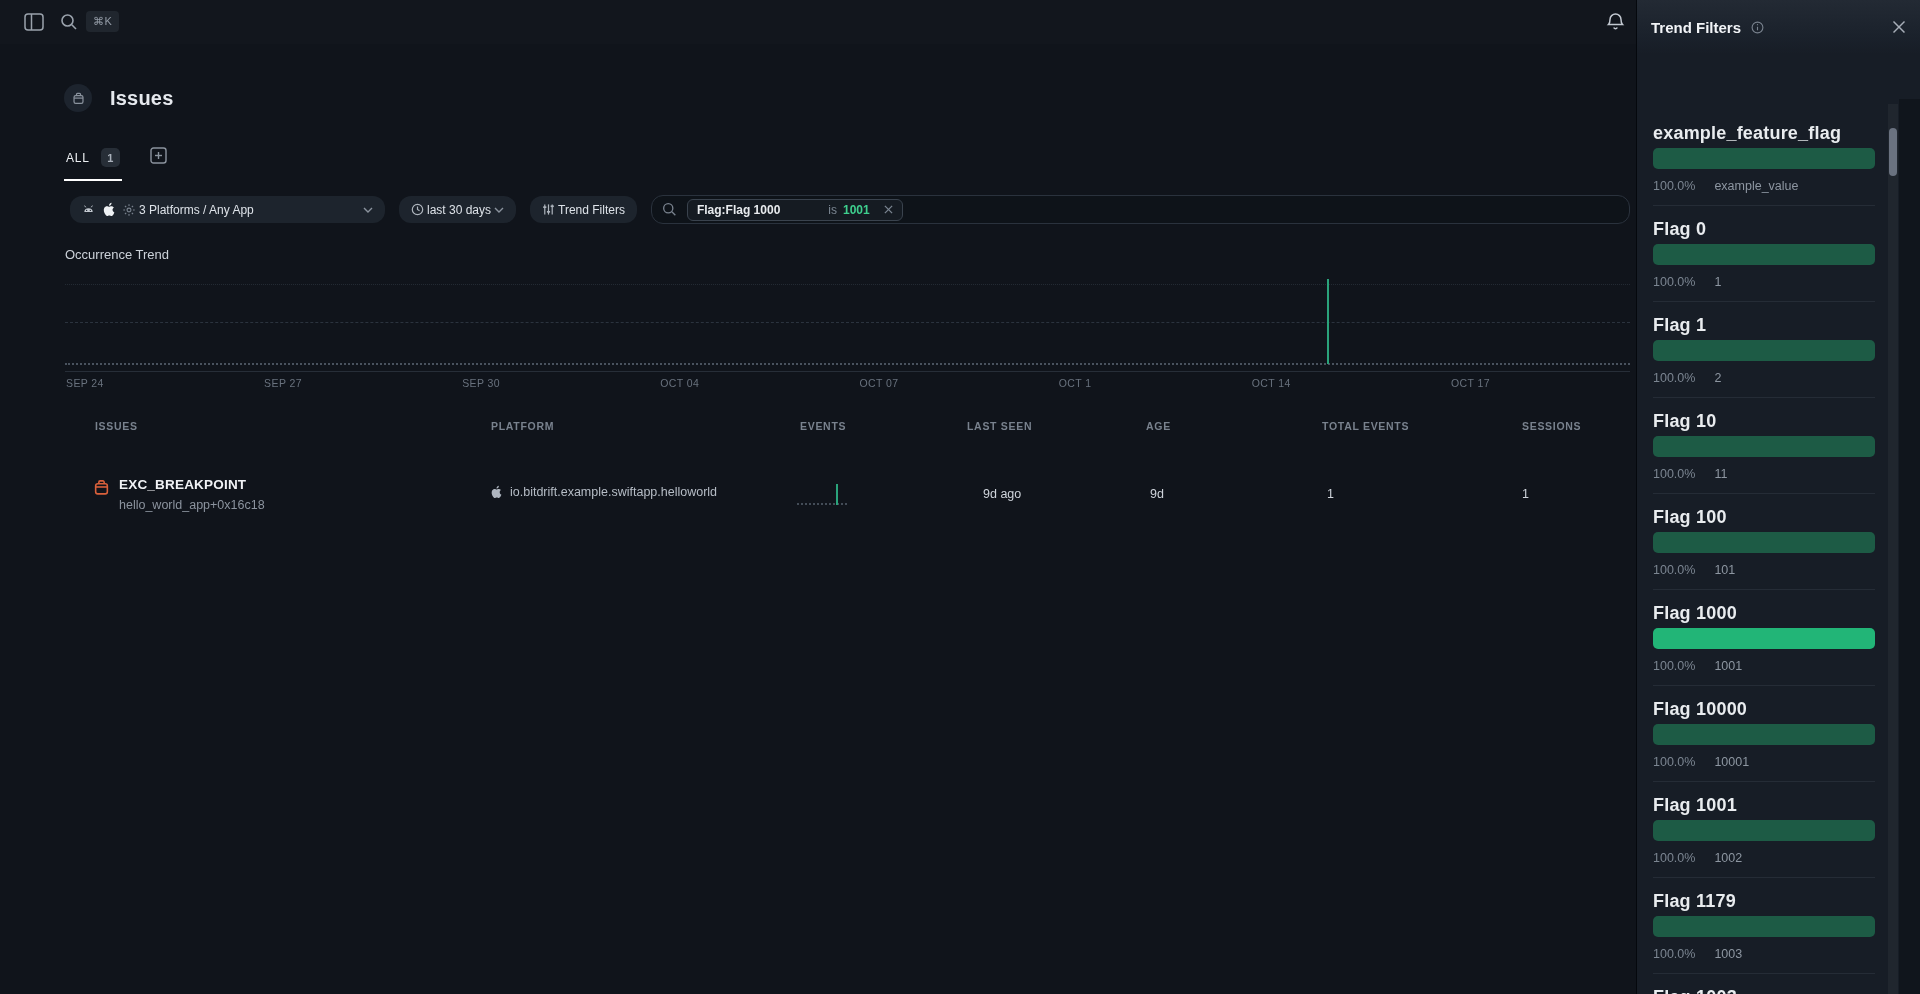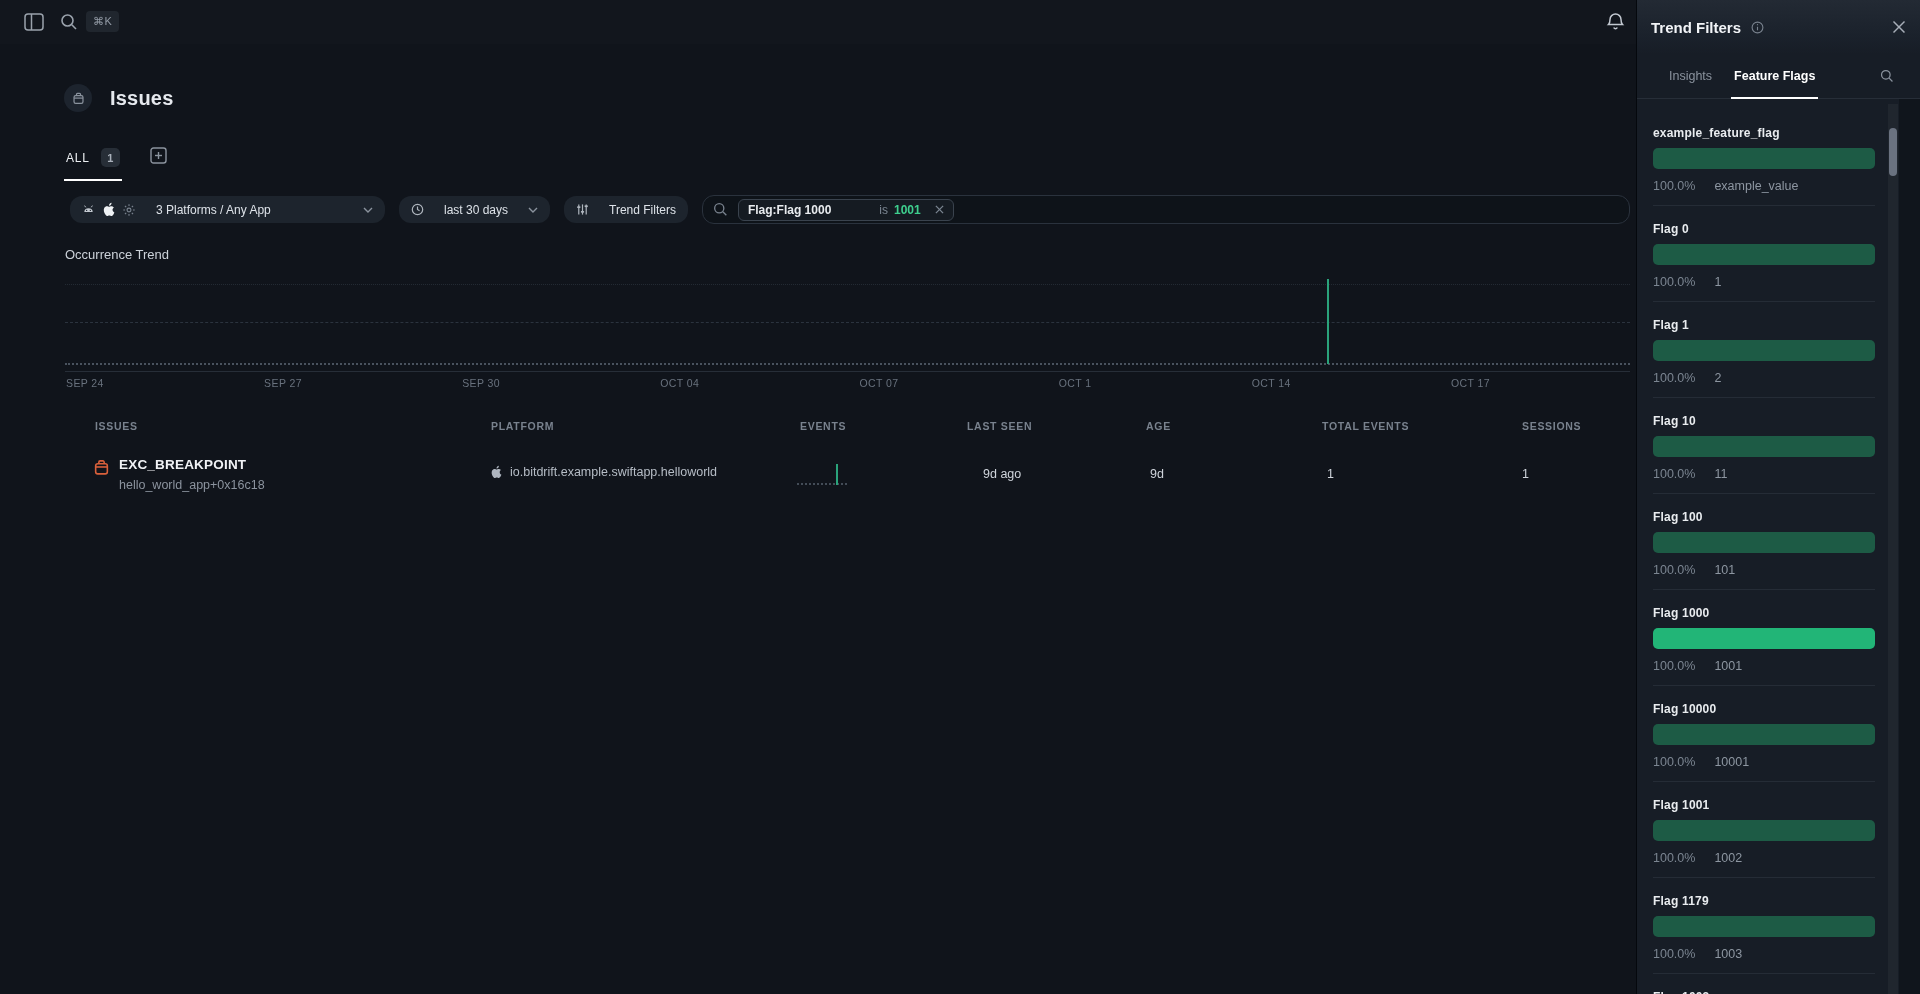--- a/index.html
+++ b/index.html
@@ -42,21 +42,21 @@
   .count-badge {
     min-width:19px; height:19px; padding:0 5px; background:#272e37; border-radius:5px;
     color:#aab1bb; font-size:11px; font-weight:700; display:flex; align-items:center; justify-content:center;
   }
   .add-tab { margin-left:28px; margin-top:1px; background:none; border:none; cursor:pointer; }
 
   
   .filters-row { position:absolute; top:195px; left:70px; width:1560px; height:29px; display:flex; align-items:center; gap:14px; }
   .pill {
     height:27px; background:#1d242d; border-radius:12px; display:flex; align-items:center;
-    gap:20px; padding:0 12px; font-size:12px; color:#dde2e8; cursor:pointer; white-space:nowrap;
+    gap:3px; padding:0 12px; font-size:12px; color:#dde2e8; cursor:pointer; white-space:nowrap;
   }
   .pill-platforms { width:315px; }
   .pill-platforms .chev { margin-left:auto; }
   .platform-icons { display:flex; align-items:center; gap:7px; }
   .searchbox {
     flex:1; height:29px; border:1px solid #2a323d; border-radius:12px; background:#0e1319;
     display:flex; align-items:center; padding:0 10px; gap:10px; cursor:text;
   }
   .chip {
     height:22px; border:1px solid #3a434e; border-radius:6px; background:#151b22;
@@ -79,21 +79,21 @@
     position:absolute; top:377px; left:66px; width:1424px; display:flex; justify-content:space-between;
     font-size:10.5px; color:#69727e; letter-spacing:0.4px;
   }
 
   
   .thead { position:absolute; top:420px; left:0; width:1636px; height:14px; }
   .th { position:absolute; font-size:10.5px; font-weight:700; color:#79828e; letter-spacing:0.7px; text-transform:uppercase; }
   .th-issues { left:95px; } .th-platform { left:491px; } .th-events { left:800px; }
   .th-lastseen { left:967px; } .th-age { left:1146px; } .th-total { left:1322px; } .th-sessions { left:1522px; }
 
-  .issue-row { position:absolute; top:452px; left:0; width:1636px; height:50px; cursor:pointer;padding-left:32px; }
+  .issue-row { position:absolute; top:472px; left:0; width:1636px; height:50px; cursor:pointer;padding-left:32px; }
   .issue-icon { position:absolute; left:93px; top:7px; }
   .issue-name { position:absolute; left:119px; top:5px; font-size:13.5px; font-weight:700; color:#f0f2f5; letter-spacing:0.2px; }
   .issue-sub { position:absolute; left:119px; top:26px; font-size:12.5px; color:#8b939e; }
   .platform-cell { position:absolute; left:490px; top:13px; display:flex; align-items:flex-start; gap:8px; font-size:12.5px; color:#b6bdc6; }
   .events-spark { position:absolute; left:797px; top:11px; width:50px; height:22px; }
   .spark-base { position:absolute; bottom:0; left:0; right:0; border-bottom:2px dotted #434c57; }
   .spark-tick { position:absolute; bottom:0; left:39px; width:2px; height:21px; background:#2aa37b; }
   .cell { position:absolute; top:15px; font-size:12.5px; color:#cfd4db; }
   .c-lastseen { left:983px; } .c-age { left:1150px; } .c-total { left:1327px; } .c-sessions { left:1522px; }
 
@@ -113,21 +113,21 @@
     position:relative; height:45px; display:flex; align-items:center;
     padding:0 26px 0 32px; gap:22px; border-bottom:1px solid #272e38;
   }
   .ptab { position:relative; height:100%; display:flex; align-items:center; font-size:12.5px; color:#8b939e; cursor:pointer; }
   .ptab.active { color:#ffffff; font-weight:700; }
   .ptab.active::after { content:""; position:absolute; left:-3px; right:-3px; bottom:-1px; height:2px; background:#ffffff; }
   .ptab-search { margin-left:auto; cursor:pointer; }
 
   .flag-list { position:absolute; top:99px; bottom:0; left:0; width:252px; overflow:hidden; padding:28px 14px 0 16px; }
   .flag-item { padding-bottom:12px; border-bottom:1px solid #252c36; margin-bottom:17px; cursor:pointer; }
-  .flag-name { font-size:12px; line-height:13px; font-weight:700; color:#e9ecef; letter-spacing:0.2px; }
+  .flag-name { font-size:18px; line-height:13px; font-weight:700; color:#e9ecef; letter-spacing:0.2px; }
   .flag-bar { margin-top:8px; height:21px; width:100%; border-radius:5px; background:#1d5b45; }
   .flag-bar.selected { background:#22b577; }
   .flag-meta { margin-top:11px; font-size:12.5px; line-height:13px; color:#7b8591; display:flex; }
   .flag-val { margin-left:19px; color:#8d96a1; }
 
   .panel-gutter { position:absolute; top:99px; bottom:0; right:0; width:21px; background:#10151c; }
   .panel-scrollbar { position:absolute; top:104px; bottom:0; right:22px; width:10px; background:#20262e; }
   .panel-thumb { position:absolute; top:24px; left:1px; width:8px; height:48px; border-radius:4px; background:#6a7280; cursor:grab; }
 </style>
 </head>
@@ -315,30 +315,20 @@
       </svg>
     </span>
     <span class="panel-close">
       <svg width="14" height="14" viewBox="0 0 14 14" stroke="#a7aeb8" stroke-width="1.5">
           <line x1="1.5" y1="1.5" x2="12.5" y2="12.5"></line>
           <line x1="12.5" y1="1.5" x2="1.5" y2="12.5"></line>
         </svg>
     </span>
   </div>
 
-  <div class="panel-tabs">
-    <span class="ptab">Insights</span>
-    <span class="ptab active">Feature Flags</span>
-    <span class="ptab-search">
-      <svg width="14" height="14" viewBox="0 0 18 18" fill="none" stroke="#8b939e" stroke-width="1.6">
-        <circle cx="7.5" cy="7.5" r="5.5"></circle>
-          <line x1="11.8" y1="11.8" x2="16" y2="16"></line>
-      </svg>
-    </span>
-  </div>
 
   <div class="flag-list">
 
       <div class="flag-item">
         <div class="flag-name">example_feature_flag</div>
         <div class="flag-bar"></div>
         <div class="flag-meta">
           <span class="flag-pct">100.0%</span>
           <span class="flag-val">example_value</span>
         </div>

